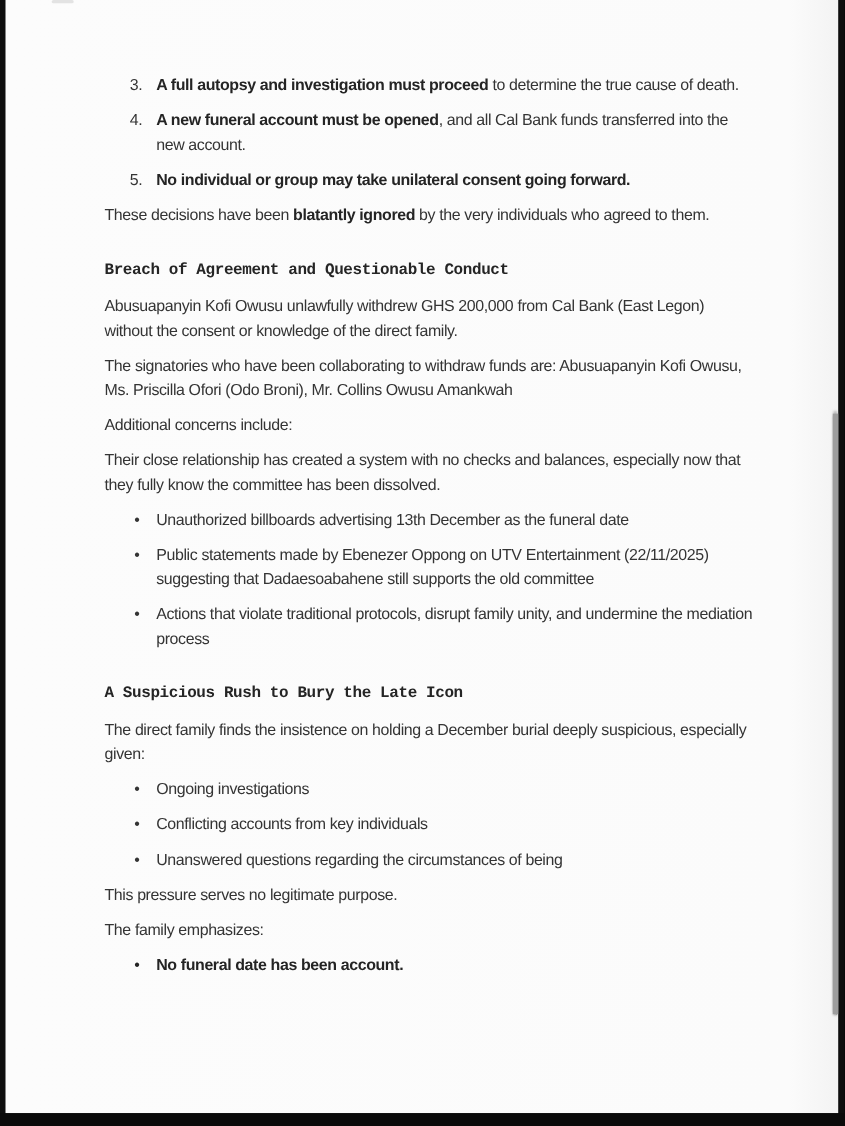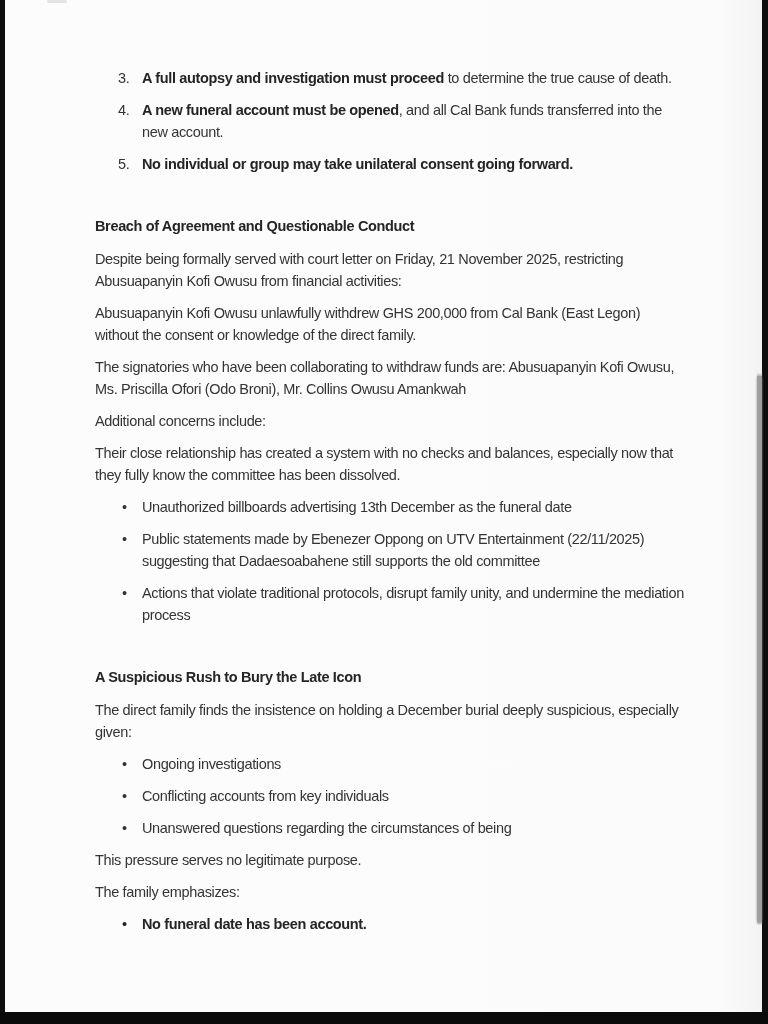--- a/index.html
+++ b/index.html
@@ -25,23 +25,23 @@
     width:590px;
     padding-top:67px;
     font-size:14.5px;
     line-height:22px;
     letter-spacing:-0.35px;
     color:#343434;
   }
   .content b{color:#242424;text-align:center;}
   p.para{margin:0 0 10px 0;}
   h2.sec{
-    margin:40px 0 11px 0;
+    margin:28px 0 11px 0;
     font-size:14.5px;line-height:22px;
-    font-weight:bold;color:#252525;
+    font-weight:bold;color:#252525;font-family:Liberation Mono, monospace;
   }
   .nlist,.blist{margin:0;padding:0;list-style:none;}
   .li{display:flex;margin:0 0 10px 0;}
   .li .num{
     width:24px;margin-left:23px;flex:0 0 auto;
   }
   .li .btxt{flex:1 1 auto;}
   .bli{position:relative;margin:0 0 10px 0;padding-left:47px;}
   .bli::before{
     content:"\2022";
@@ -83,24 +83,24 @@
         <li class="li">
           <span class="num">4.</span>
           <span class="btxt"><b>A new funeral account must be opened</b><span>, and all Cal Bank funds transferred into the new account.</span></span>
         </li>
         <li class="li">
           <span class="num">5.</span>
           <span class="btxt"><b>No individual or group may take unilateral consent going forward.</b><span></span></span>
         </li>
       </ol>
 
+      <p class="para"><span>These decisions have been </span><b>blatantly ignored</b><span> by the very individuals who agreed to them.</span></p>
 
       <h2 class="sec">Breach of Agreement and Questionable Conduct</h2>
 
-      <p class="para">Despite being formally served with court letter on Friday, 21 November 2025, restricting Abusuapanyin Kofi Owusu from financial activities:</p>
       <p class="para">Abusuapanyin Kofi Owusu unlawfully withdrew GHS 200,000 from Cal Bank (East Legon) without the consent or knowledge of the direct family.</p>
       <p class="para">The signatories who have been collaborating to withdraw funds are: Abusuapanyin Kofi Owusu, Ms. Priscilla Ofori (Odo Broni), Mr. Collins Owusu Amankwah</p>
       <p class="para">Additional concerns include:</p>
       <p class="para">Their close relationship has created a system with no checks and balances, especially now that they fully know the committee has been dissolved.</p>
 
       <ul class="blist">
         <li class="bli">Unauthorized billboards advertising 13th December as the funeral date</li>
         <li class="bli">Public statements made by Ebenezer Oppong on UTV Entertainment (22/11/2025) suggesting that Dadaesoabahene still supports the old committee</li>
         <li class="bli">Actions that violate traditional protocols, disrupt family unity, and undermine the mediation process</li>
       </ul>

